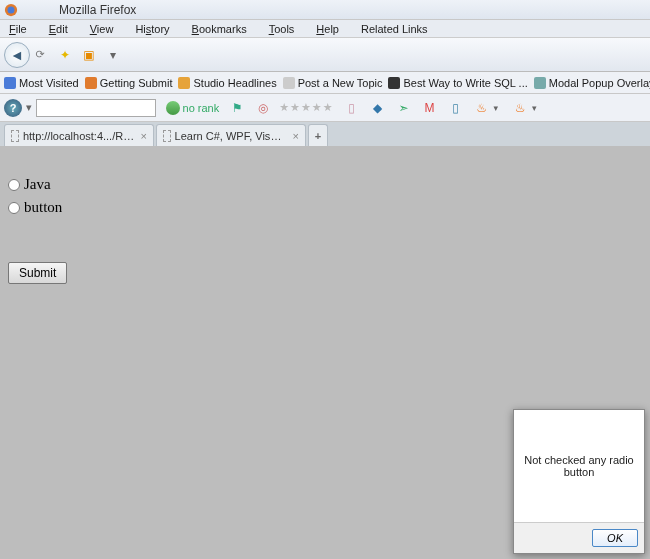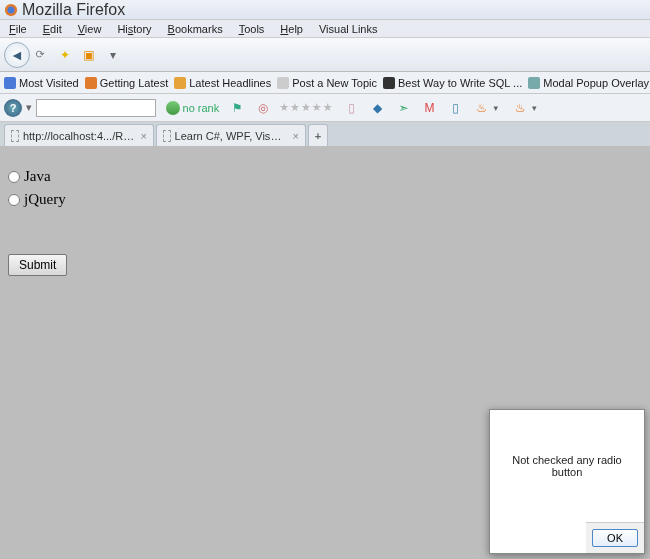--- a/index.html
+++ b/index.html
@@ -1,20 +1,20 @@
 <!DOCTYPE html>
 <html><head>
 <meta charset="utf-8">
 <style>
   * { box-sizing: border-box; margin: 0; padding: 0; }
   body { width: 650px; height: 559px; font-family: "Segoe UI", Tahoma, sans-serif; font-size: 11px; background: #f0f0f0; overflow: hidden; position: relative; }
   .title-bar { height: 20px; background: linear-gradient(#eef2f8,#dfe6ef); display: flex; align-items: center; padding-left: 4px; border-bottom: 1px solid #c8c8c8; }
   .title-bar .ff-icon { width: 14px; height: 14px; margin-right: 4px; }
-  .title-bar .title { font-size: 16px; color: #333; }
-  .menu-bar { height: 18px; background: #e8ecf2; display: flex; align-items: center; gap: 6px; padding-left: 4px; border-bottom: 1px solid #ccc; }
+  .title-bar .title { font-size: 12px; color: #333; margin-left: 37px; }
+  .menu-bar { height: 18px; background: #e8ecf2; display: flex; align-items: center; gap: 12px; padding-left: 4px; border-bottom: 1px solid #ccc; }
   .menu-bar span { padding: 1px 5px; color: #222; cursor: default; }
   .menu-bar span u { text-decoration: underline; }
   .nav-bar { height: 34px; background: linear-gradient(#f7f9fc,#e2e7ef); display: flex; align-items: center; padding: 0 4px; border-bottom: 1px solid #bbb; gap: 2px; }
   .back-btn { width: 26px; height: 26px; border: 1px solid #9aaebf; border-radius: 50%; background: radial-gradient(#fff,#dce6ef); display: flex; align-items: center; justify-content: center; color: #3b5d7a; font-size: 14px; }
   .url-input { flex: 1; height: 22px; border: 1px solid #9fb4c6; background: #fff; padding: 0 6px; font-size: 11px; margin-left: 4px; }
   .nav-icons { display: flex; gap: 10px; padding: 0 8px; }
   .nav-icons span { width: 14px; height: 14px; display: inline-flex; align-items: center; justify-content: center; color: #666; font-size: 12px; }
   .bm-bar { height: 22px; background: #eef1f6; display: flex; align-items: center; padding: 0 4px; gap: 6px; border-bottom: 1px solid #c8c8c8; overflow: hidden; white-space: nowrap; }
   .bm-item { display: inline-flex; align-items: center; gap: 3px; color: #1a1a1a; font-size: 11px; }
   .bm-item .bi-icon { width: 12px; height: 12px; display: inline-block; border-radius: 2px; }
@@ -23,73 +23,73 @@
   .toolbar2 input { width: 120px; height: 18px; border: 1px solid #aaa; background:#fff; padding:0 4px; font-size:11px; }
   .toolbar2 .norank { display:flex; align-items:center; gap:3px; margin-left:6px; color:#3a6; font-size:11px; }
   .toolbar2 .norank .globe{ width:14px;height:14px;border-radius:50%;background:linear-gradient(#7c7,#494); }
   .toolbar2 .ticon { width:16px; height:16px; display:inline-flex; align-items:center; justify-content:center; font-size:12px; margin-left:6px; }
   .stars { color:#bbb; letter-spacing:1px; margin-left:4px; }
   .tab-bar { height: 24px; background: #cdd4da; display:flex; align-items:flex-end; padding-left:4px; gap:2px; }
   .tab { height:22px; background:#e9edf1; border:1px solid #b5bec6; border-bottom:none; border-radius:3px 3px 0 0; display:flex; align-items:center; padding:0 6px; gap:4px; font-size:11px; color:#333; max-width:150px; }
   .tab .tabicon{ width:12px;height:12px;border:1px dashed #999; }
   .tab .close{ color:#888; font-size:11px; margin-left:2px; }
   .tab.new { width:20px; justify-content:center; color:#666; font-weight:bold; }
-  .content { background:#bdbdbd; flex:1; height: calc(559px - 20px - 18px - 34px - 22px - 28px - 24px); padding:16px 8px; position:relative; }
+  .content { background:#bdbdbd; flex:1; height: calc(559px - 20px - 18px - 34px - 22px - 28px - 24px); padding:24px 8px; position:relative; }
   .radio-row { display:flex; align-items:center; gap:4px; margin:6px 0; font-family:"Times New Roman",serif; font-size:15px; color:#000; }
   .radio-row input { width:12px; height:12px; }
   .submit-btn { margin-top:40px; border:1px solid #777; background:linear-gradient(#f5f5f5,#d8d8d8); padding:3px 10px; font-size:12px; font-family:Tahoma,sans-serif; border-radius:2px; cursor:pointer; }
-  .dialog { position:absolute; right:5px; bottom:5px; width:156px; height:145px; background:#fff; border:1px solid #888; box-shadow:0 2px 8px rgba(0,0,0,0.4); display:flex; flex-direction:column;align-items:flex-end; }
+  .dialog { position:absolute; right:5px; bottom:5px; width:132px; height:145px; background:#fff; border:1px solid #888; box-shadow:0 2px 8px rgba(0,0,0,0.4); display:flex; flex-direction:column; }
   .dialog .msg { flex:1; display:flex; align-items:center; justify-content:center; font-size:11px; color:#222; padding:0 6px; text-align:center; }
   .dialog .btns { border-top:1px solid #ccc; background:#f0f0f0; padding:6px; display:flex; justify-content:flex-end; }
-  .dialog .okbtn { border:1px solid #4a88c7; background:linear-gradient(#fefefe,#e4eefb); padding:2px 14px; font-size:11px; border-radius:2px; cursor:pointer; }
+  .dialog .okbtn { border:1px solid #4a88c7; background:linear-gradient(#fefefe,#e4eefb); padding:2px 14px; font-size:11px; border-radius:2px; cursor:pointer;font-style:italic; }
 </style>
 </head>
 <body>
 
 <div class="title-bar">
   <svg class="ff-icon" viewBox="0 0 16 16">
       <circle cx="8" cy="8" r="7" fill="#e07b2e"></circle>
       <circle cx="8" cy="8" r="4" fill="#4a7bd8"></circle>
     </svg>
   <span class="title">Mozilla Firefox</span>
 </div>
 
 <div class="menu-bar">
   <span><u>F</u>ile</span>
   <span><u>E</u>dit</span>
   <span><u>V</u>iew</span>
   <span>Hi<u>s</u>tory</span>
   <span><u>B</u>ookmarks</span>
   <span><u>T</u>ools</span>
   <span><u>H</u>elp</span>
-  <span>Visual Links</span>
+  <span>Related Links</span>
 </div>
 
 <div class="nav-bar">
   <div class="back-btn">◄</div>
   <span style="width:16px;text-align:center;color:#777;">⟳</span>
   <div class="nav-icons">
     <span style="color:#e6b800;">✦</span>
     <span style="color:#e68a00;">▣</span>
     <span>▾</span>
   </div>
 </div>
 
 <div class="bm-bar" id="bm-bar">
     <span class="bm-item">
       <span class="bi-icon" style="background: rgb(74, 123, 216);"></span>
       <span>Most Visited</span>
     </span>
     <span class="bm-item">
       <span class="bi-icon" style="background: rgb(224, 123, 46);"></span>
-      <span>Getting Latest</span>
+      <span>Getting Submit</span>
     </span>
     <span class="bm-item">
       <span class="bi-icon" style="background: rgb(230, 163, 58);"></span>
-      <span>Latest Headlines</span>
+      <span>Studio Headlines</span>
     </span>
     <span class="bm-item">
       <span class="bi-icon" style="background: rgb(204, 204, 204);"></span>
       <span>Post a New Topic</span>
     </span>
     <span class="bm-item">
       <span class="bi-icon" style="background: rgb(51, 51, 51);"></span>
       <span>Best Way to Write SQL ...</span>
     </span>
     <span class="bm-item">
@@ -135,21 +135,21 @@
   </div>
 
 <div class="content">
   <div id="radios">
       <div class="radio-row">
         <input type="radio" name="lang" style="">
         <span>Java</span>
       </div>
       <div class="radio-row">
         <input type="radio" name="lang" style="">
-        <span>jQuery</span>
+        <span>button</span>
       </div>
     </div>
   <button class="submit-btn">Submit</button>
 
   <div class="dialog">
     <div class="msg">Not checked any radio button</div>
     <div class="btns">
       <button class="okbtn">OK</button>
     </div>
   </div>

